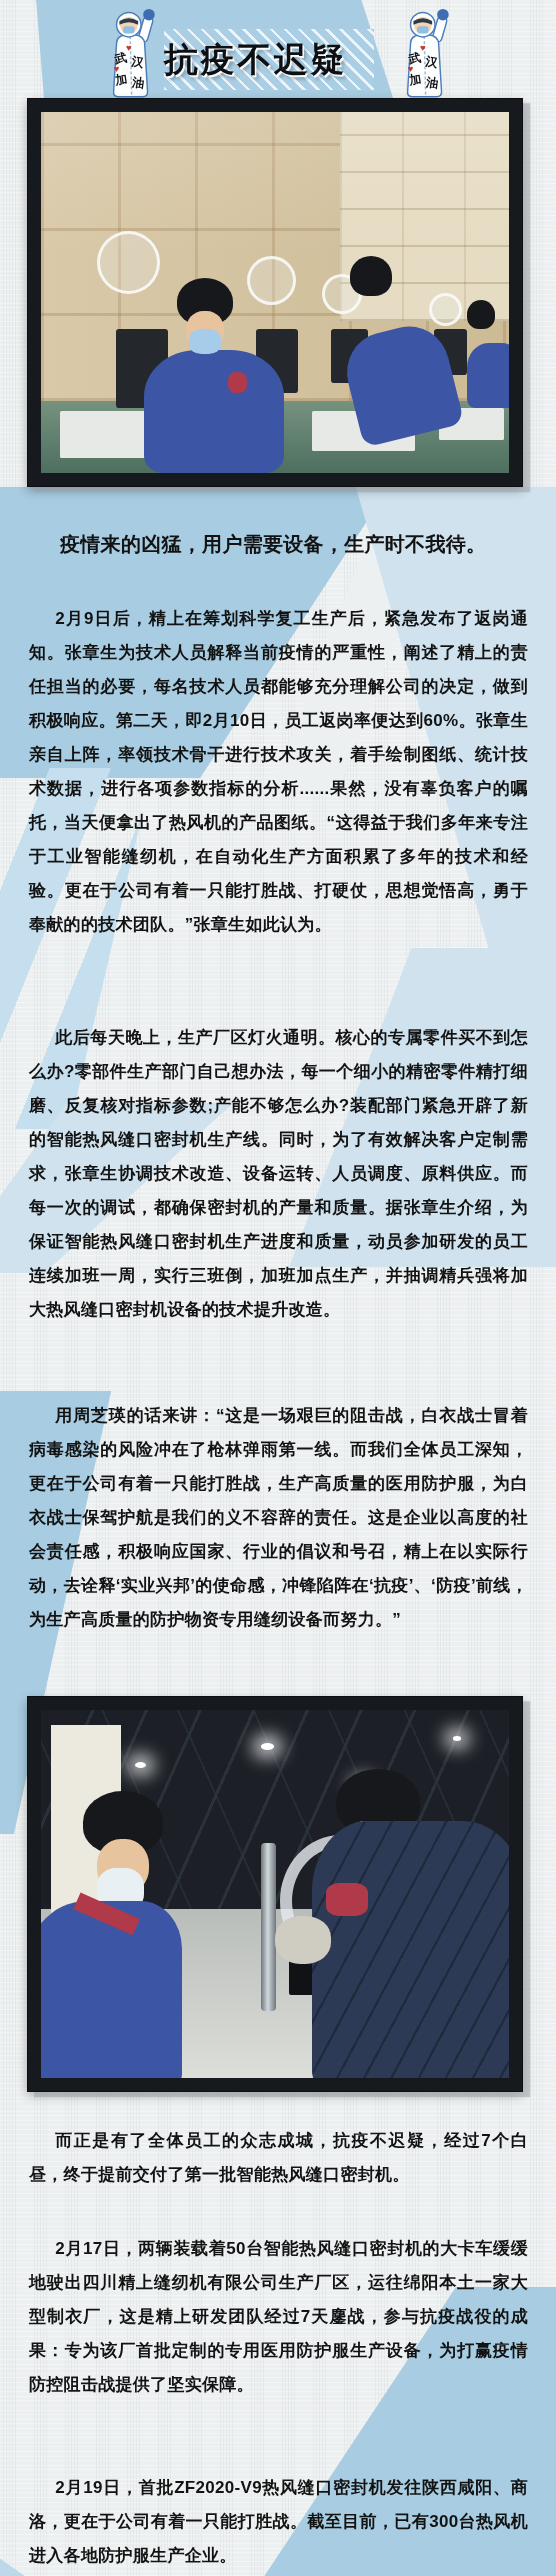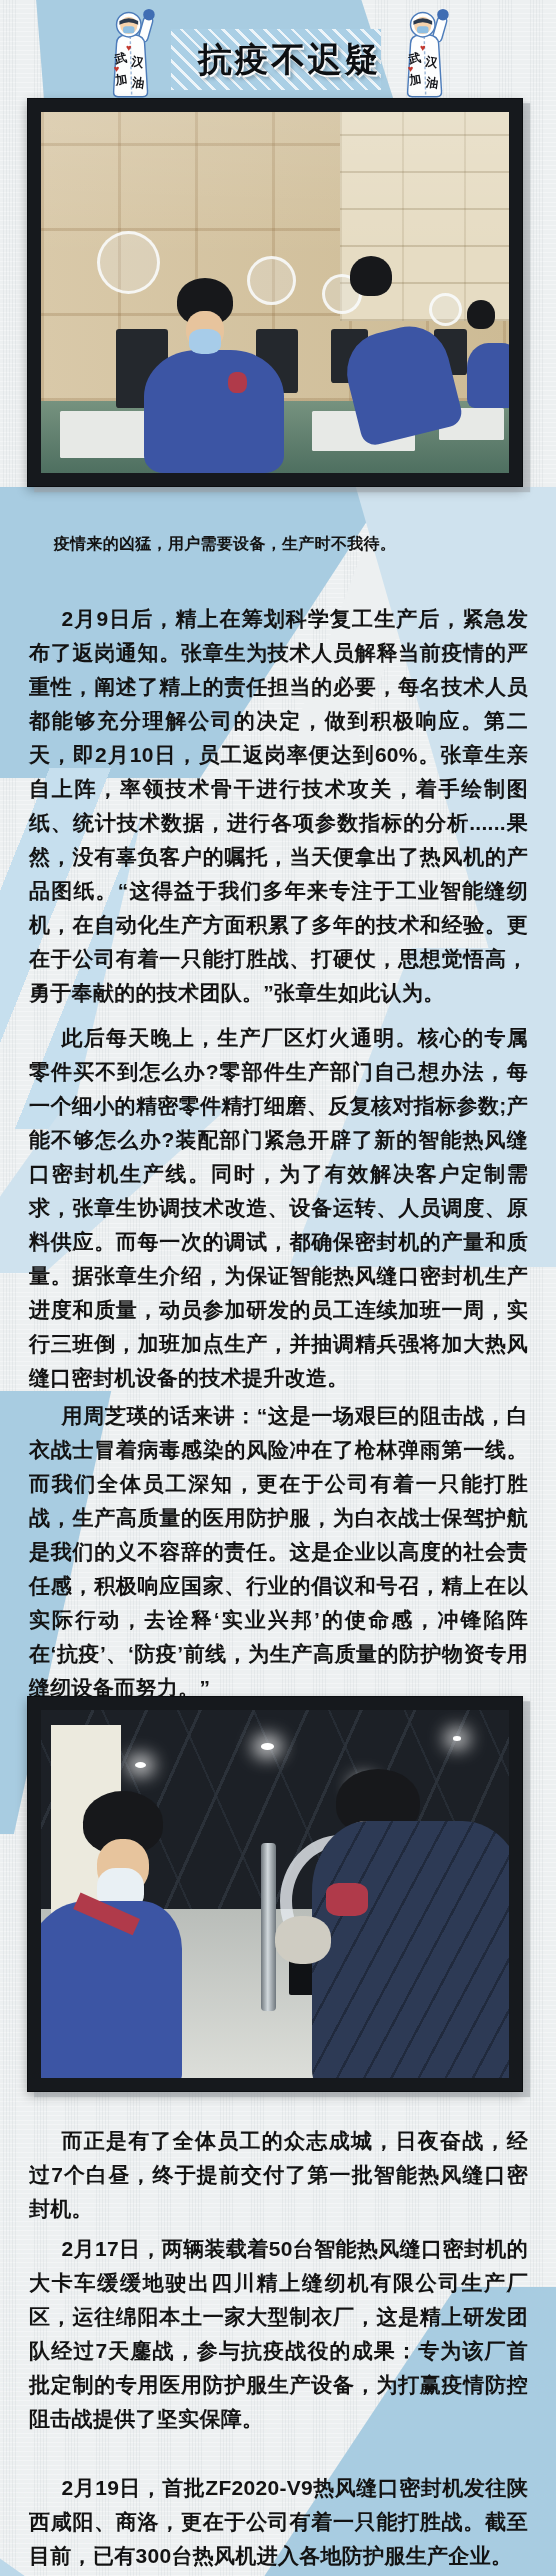--- a/index.html
+++ b/index.html
@@ -20,24 +20,24 @@
       background:repeating-linear-gradient(112deg, rgba(176,212,232,0) 0 46px, #c6dfee 46px 103px);
       clip-path:polygon(0 0,62% 0,28% 100%,0 100%);}
   #s4{top:948px;height:319px;background:#cfe2ee;clip-path:polygon(74% 0,100% 0,100% 100%,52% 100%);}
   #s5{top:1103px;height:170px;background:#cfe2ee;clip-path:polygon(12% 0,42% 0,8% 100%,0 100%,0 55%);}
   #s6{top:1391px;height:443px;background:#a8cce1;clip-path:polygon(0 0,20% 0,2.5% 100%,0 100%);}
   #s7{top:2287px;height:302px;background:#a8cce1;clip-path:polygon(82% 0,100% 0,100% 100%,46% 100%);}
   #s8{top:2548px;height:42px;background:#bcd8e9;clip-path:polygon(0 25%,8% 100%,0 100%);}
 
   
   .title-plate{
-    position:absolute;left:171px;top:29px;width:210px;height:61px;
+    position:absolute;left:164px;top:29px;width:210px;height:61px;
     background:#aacfe5;
     background-image:repeating-linear-gradient(45deg, rgba(255,255,255,.78) 0 2.6px, transparent 2.6px 9.8px);
-    display:flex;align-items:center;justify-content:flex-end;
+    display:flex;align-items:center;justify-content:flex-start;
   }
   .page-title{
     font-size:34px;font-weight:900;letter-spacing:2.6px;color:#0d0f12;
     text-shadow:1.5px 2.1px 0 rgba(255,255,255,.92), 3.6px 4.1px 3.6px rgba(40,60,75,.35);
     white-space:nowrap;
   }
   .medic{position:absolute;width:73px;height:95px;}
   #medic-left{left:93px;top:6.2px;}
   #medic-right{left:387px;top:6.2px;}
   .medic text{font-weight:700;fill:#15161a;font-size:17px;}
@@ -91,25 +91,25 @@
     background-image:repeating-linear-gradient(118deg, transparent 0 21.6px, rgba(0,0,0,.28) 21.6px 24px);
     border-radius:26% 30% 8% 8%;}
   .redtrim{background:#b03a4a;}
   .mask2{background:#e9f0f4;border-radius:40%;}
   .glove{background:#cfccc2;border-radius:45%;}
   .orangebox{background:#dd7e2b;border-radius:1.5px;}
 
   
   .para{
     position:absolute;left:29px;width:499px;
-    font-size:21px;line-height:34px;font-weight:700;color:#131313;
+    font-size:17px;line-height:34px;font-weight:700;color:#131313;
     text-align:justify;text-indent:1.55em;margin:0;
     letter-spacing:0.3px;
   }
-  #lead{top:527px;text-indent:1.55em;font-size:16px;}
+  #lead{top:527px;text-indent:1.55em;font-size:20px;}
   #p2t{top:602px;}
   #p3t{top:1021px;}
   #p4t{top:1399px;}
   #p5t{top:2124px;}
   #p6t{top:2232px;}
   #p7t{top:2471px;}
 </style>
 </head>
 <body>
 
@@ -223,16 +223,16 @@
 
     <div class="abs hair" style="left:63%;top:16%;width:18%;height:18%;"></div>
     <div class="abs face" style="left:64%;top:30%;width:12%;height:16%;"></div>
     <div class="abs mask2" style="left:64%;top:39%;width:11%;height:13%;"></div>
     <div class="abs navy" style="left:58%;top:30%;width:46%;height:74%;"></div>
     <div class="abs redtrim" style="left:61%;top:47%;width:9%;height:9%;border-radius:30%;"></div>
     <div class="abs glove" style="left:50%;top:56%;width:12%;height:13%;"></div>
   </div>
 </div>
 
-<p class="para" id="p5t">而正是有了全体员工的众志成城，日夜奋战，经过7个白昼，终于提前交付了第一批智能热风缝口密封机。</p>
+<p class="para" id="p5t">而正是有了全体员工的众志成城，抗疫不迟疑，经过7个白昼，终于提前交付了第一批智能热风缝口密封机。</p>
 <p class="para" id="p6t">2月17日，两辆装载着50台智能热风缝口密封机的大卡车缓缓地驶出四川精上缝纫机有限公司生产厂区，运往绵阳本土一家大型制衣厂，这是精上研发团队经过7天鏖战，参与抗疫战役的成果：专为该厂首批定制的专用医用防护服生产设备，为打赢疫情防控阻击战提供了坚实保障。</p>
 <p class="para" id="p7t">2月19日，首批ZF2020-V9热风缝口密封机发往陕西咸阳、商洛，更在于公司有着一只能打胜战。截至目前，已有300台热风机进入各地防护服生产企业。</p>
 
 
 </body></html>

